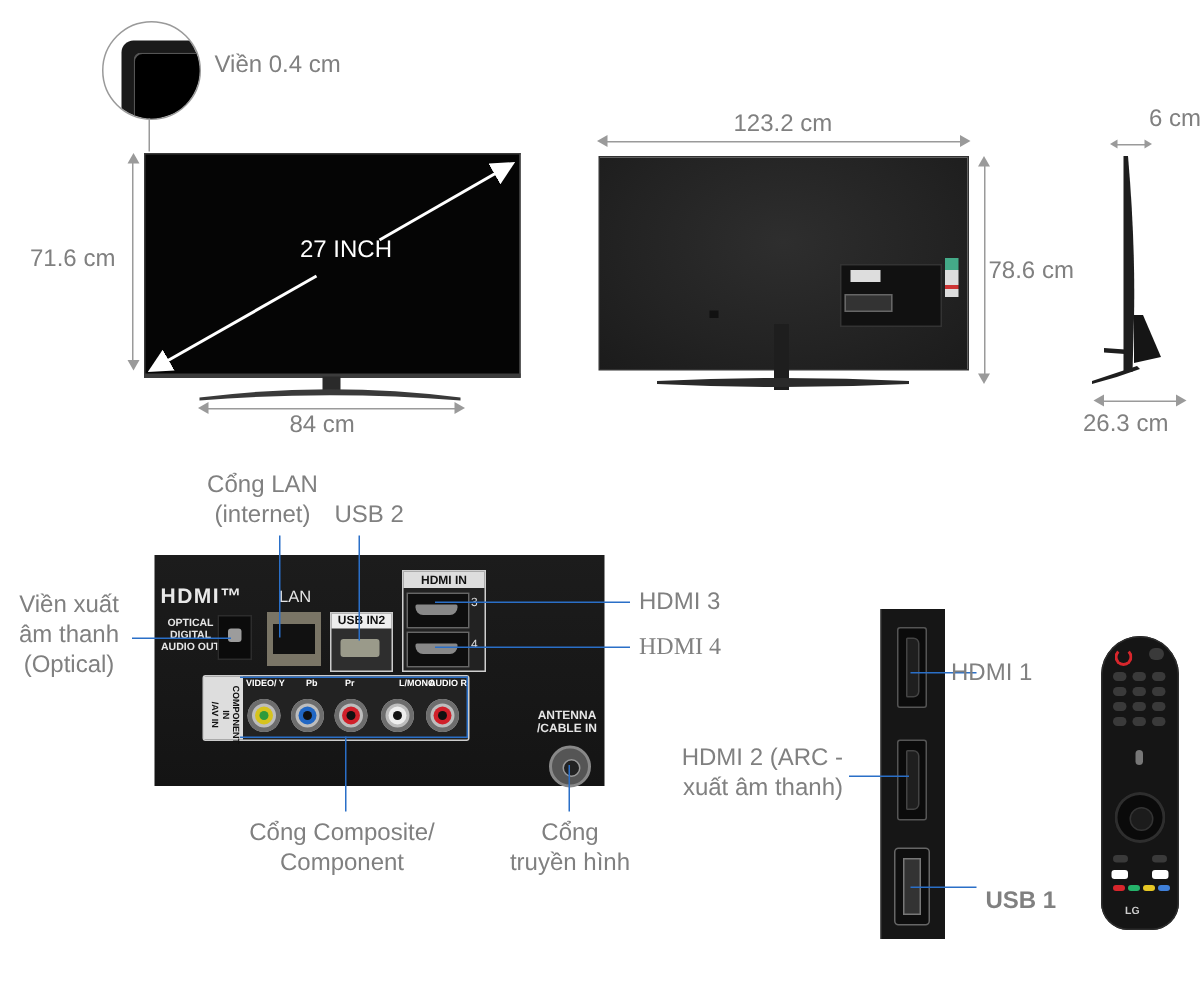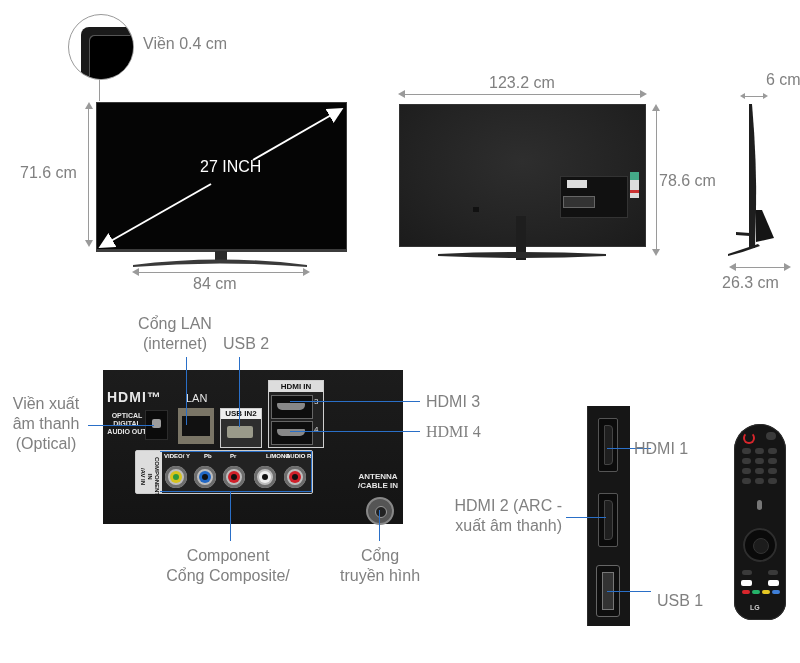--- a/index.html
+++ b/index.html
@@ -199,22 +199,22 @@
   </div>
   <div class="lbl" style="left:223px;top:334px;">USB 2</div>
   <div class="lbl c" style="left:0px;top:394px;width:92px;">
     <div>Viền xuất</div>
     <div>âm thanh</div>
     <div>(Optical)</div>
   </div>
   <div class="lbl" style="left:426px;top:392px;">HDMI 3</div>
   <div class="lbl" style="left:426px;top:422px;font-family:Liberation Serif, serif;">HDMI 4</div>
   <div class="lbl c" style="left:150px;top:546px;width:156px;">
+    <div>Cổng Composite/</div>
     <div>Component</div>
-    <div>Cổng Composite/</div>
   </div>
   <div class="lbl c" style="left:330px;top:546px;width:100px;">
     <div>Cổng</div>
     <div>truyền hình</div>
   </div>
 </div>
 
 <div>
   <div class="abs" style="left:587px;top:406px;width:42px;height:220px;background:#161616;border-left:1px solid #2a2a2a;"></div>
   <div class="abs" style="left:598px;top:418px;width:18px;height:52px;background:#0b0b0b;border:1px solid #555;border-radius:2px;">
@@ -229,21 +229,21 @@
 
   <div class="bline" style="left:607px;top:448px;width:44px;height:1px;"></div>
   <div class="bline" style="left:566px;top:517px;width:40px;height:1px;"></div>
   <div class="bline" style="left:607px;top:591px;width:44px;height:1px;"></div>
 
   <div class="lbl" style="left:634px;top:439px;">HDMI 1</div>
   <div class="lbl" style="left:440px;top:496px;text-align:right;width:122px;">
     <div>HDMI 2 (ARC -</div>
     <div>xuất âm thanh)</div>
   </div>
-  <div class="lbl" style="left:657px;top:591px;">USB 1</div>
+  <div class="lbl" style="left:657px;top:591px;font-weight:bold;">USB 1</div>
 </div>
 
 <div class="abs" style="left:734px;top:424px;width:52px;height:196px;background:#151515;border-radius:26px 26px 18px 18px;box-shadow:inset 0 0 0 1px #2c2c2c;">
   <div class="abs" style="left:9px;top:8px;width:8px;height:8px;border:2px solid #d8262c;border-radius:50%;border-top-color:transparent;"></div>
   <div class="rbtn" style="left:32px;top:8px;width:10px;height:8px;"></div>
   <div class="rbtn" style="left:8px;top:24px;width:9px;height:6px;"></div>
   <div class="rbtn" style="left:21px;top:24px;width:9px;height:6px;"></div>
   <div class="rbtn" style="left:34px;top:24px;width:9px;height:6px;"></div>
   <div class="rbtn" style="left:8px;top:34px;width:9px;height:6px;"></div>
   <div class="rbtn" style="left:21px;top:34px;width:9px;height:6px;"></div>

